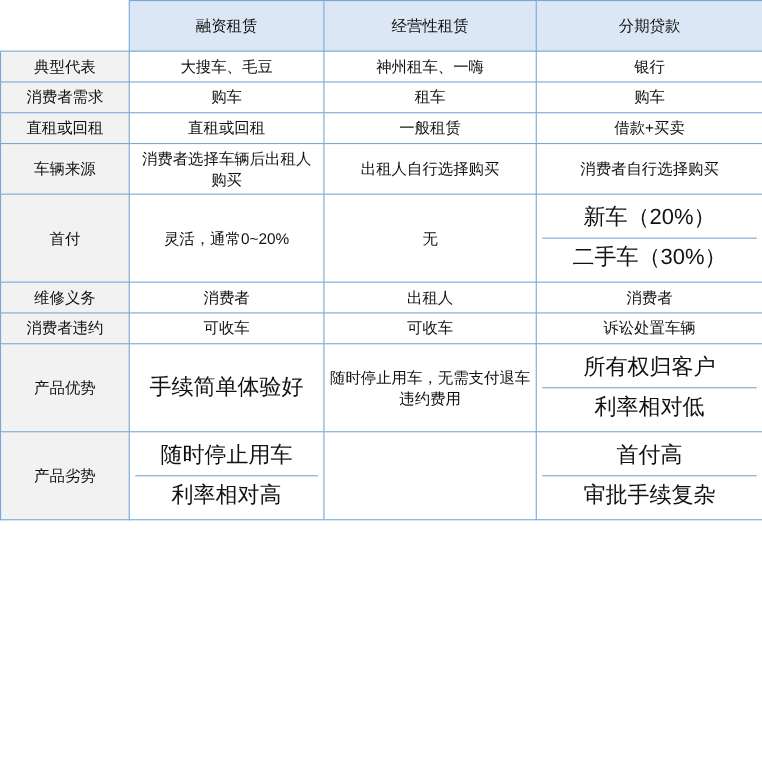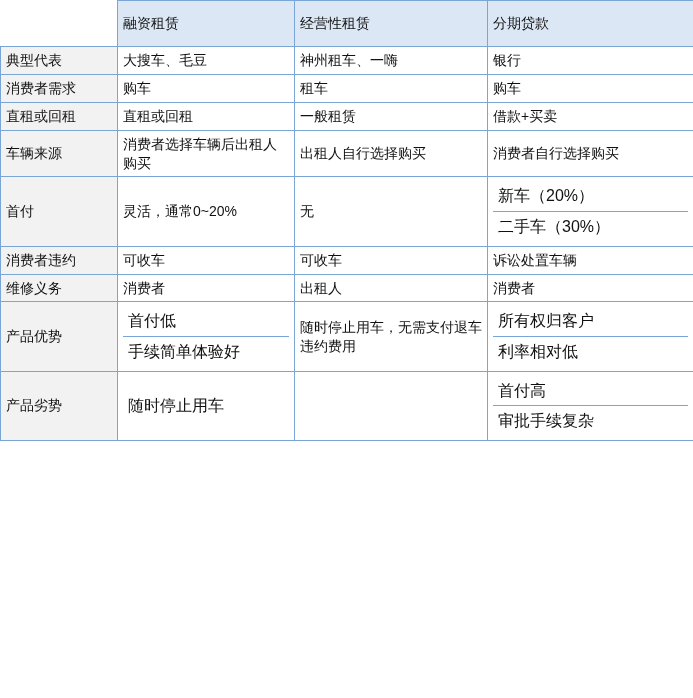--- a/index.html
+++ b/index.html
@@ -14,21 +14,21 @@
     color: #111111;
     overflow: hidden;
   }
   table.cmp {
     border-collapse: collapse;
     width: 693px;
     table-layout: fixed;
   }
   table.cmp td, table.cmp th {
     border: 1px solid #7aa6d6;
-    text-align: left;
+    text-align: center;
     vertical-align: middle;
     font-size: 14px;
     font-weight: normal;
     padding: 4px 5px;
     line-height: 1.35;
     word-break: break-word;
   }
   col.c0 { width: 117px; }
   col.c1 { width: 177px; }
   col.c2 { width: 193px; }
@@ -56,21 +56,21 @@
   table.sub {
     border-collapse: collapse;
     width: 100%;
     height: 100%;
     table-layout: fixed;
   }
   table.sub td {
     border: none;
     border-bottom: 1px solid #7aa6d6;
     height: 50%;
-    font-size: 16px;
+    font-size: 20px;
     padding: 4px 5px;
   }
   table.sub tr:last-child td {
     border-bottom: none;
   }
   td.split {
     padding: 0;
   }
 </style>
 </head>
@@ -127,39 +127,36 @@
                 <td>新车（20%）</td>
               </tr>
           <tr>
                 <td>二手车（30%）</td>
               </tr>
         </tbody>
           </table>
       </td>
     </tr>
     <tr>
+      <td class="rowhead">维修义务</td>
+      <td class="plain">消费者</td>
+      <td class="plain">出租人</td>
+      <td class="plain">消费者</td>
+    </tr>
+    <tr>
       <td class="rowhead">消费者违约</td>
       <td class="plain">可收车</td>
       <td class="plain">可收车</td>
       <td class="plain">诉讼处置车辆</td>
     </tr>
     <tr>
-      <td class="rowhead">维修义务</td>
-      <td class="plain">消费者</td>
-      <td class="plain">出租人</td>
-      <td class="plain">消费者</td>
-    </tr>
-    <tr>
       <td class="rowhead">产品优势</td>
       <td class="plain split">
         <table class="sub">
           <tbody>
-              <tr>
-                <td>首付低</td>
-              </tr>
           <tr>
                 <td>手续简单体验好</td>
               </tr>
         </tbody>
           </table>
       </td>
       <td class="plain">随时停止用车，无需支付退车违约费用</td>
       <td class="plain split">
         <table class="sub">
           <tbody>
@@ -173,20 +170,23 @@
           </table>
       </td>
     </tr>
     <tr>
       <td class="rowhead">产品劣势</td>
       <td class="plain split">
         <table class="sub">
           <tbody>
               <tr>
                 <td>随时停止用车</td>
+              </tr>
+          <tr>
+                <td>利率相对高</td>
               </tr>
         </tbody>
           </table>
       </td>
       <td class="plain split">
         <table class="sub">
           <tbody>
         </tbody>
           </table>
       </td>

